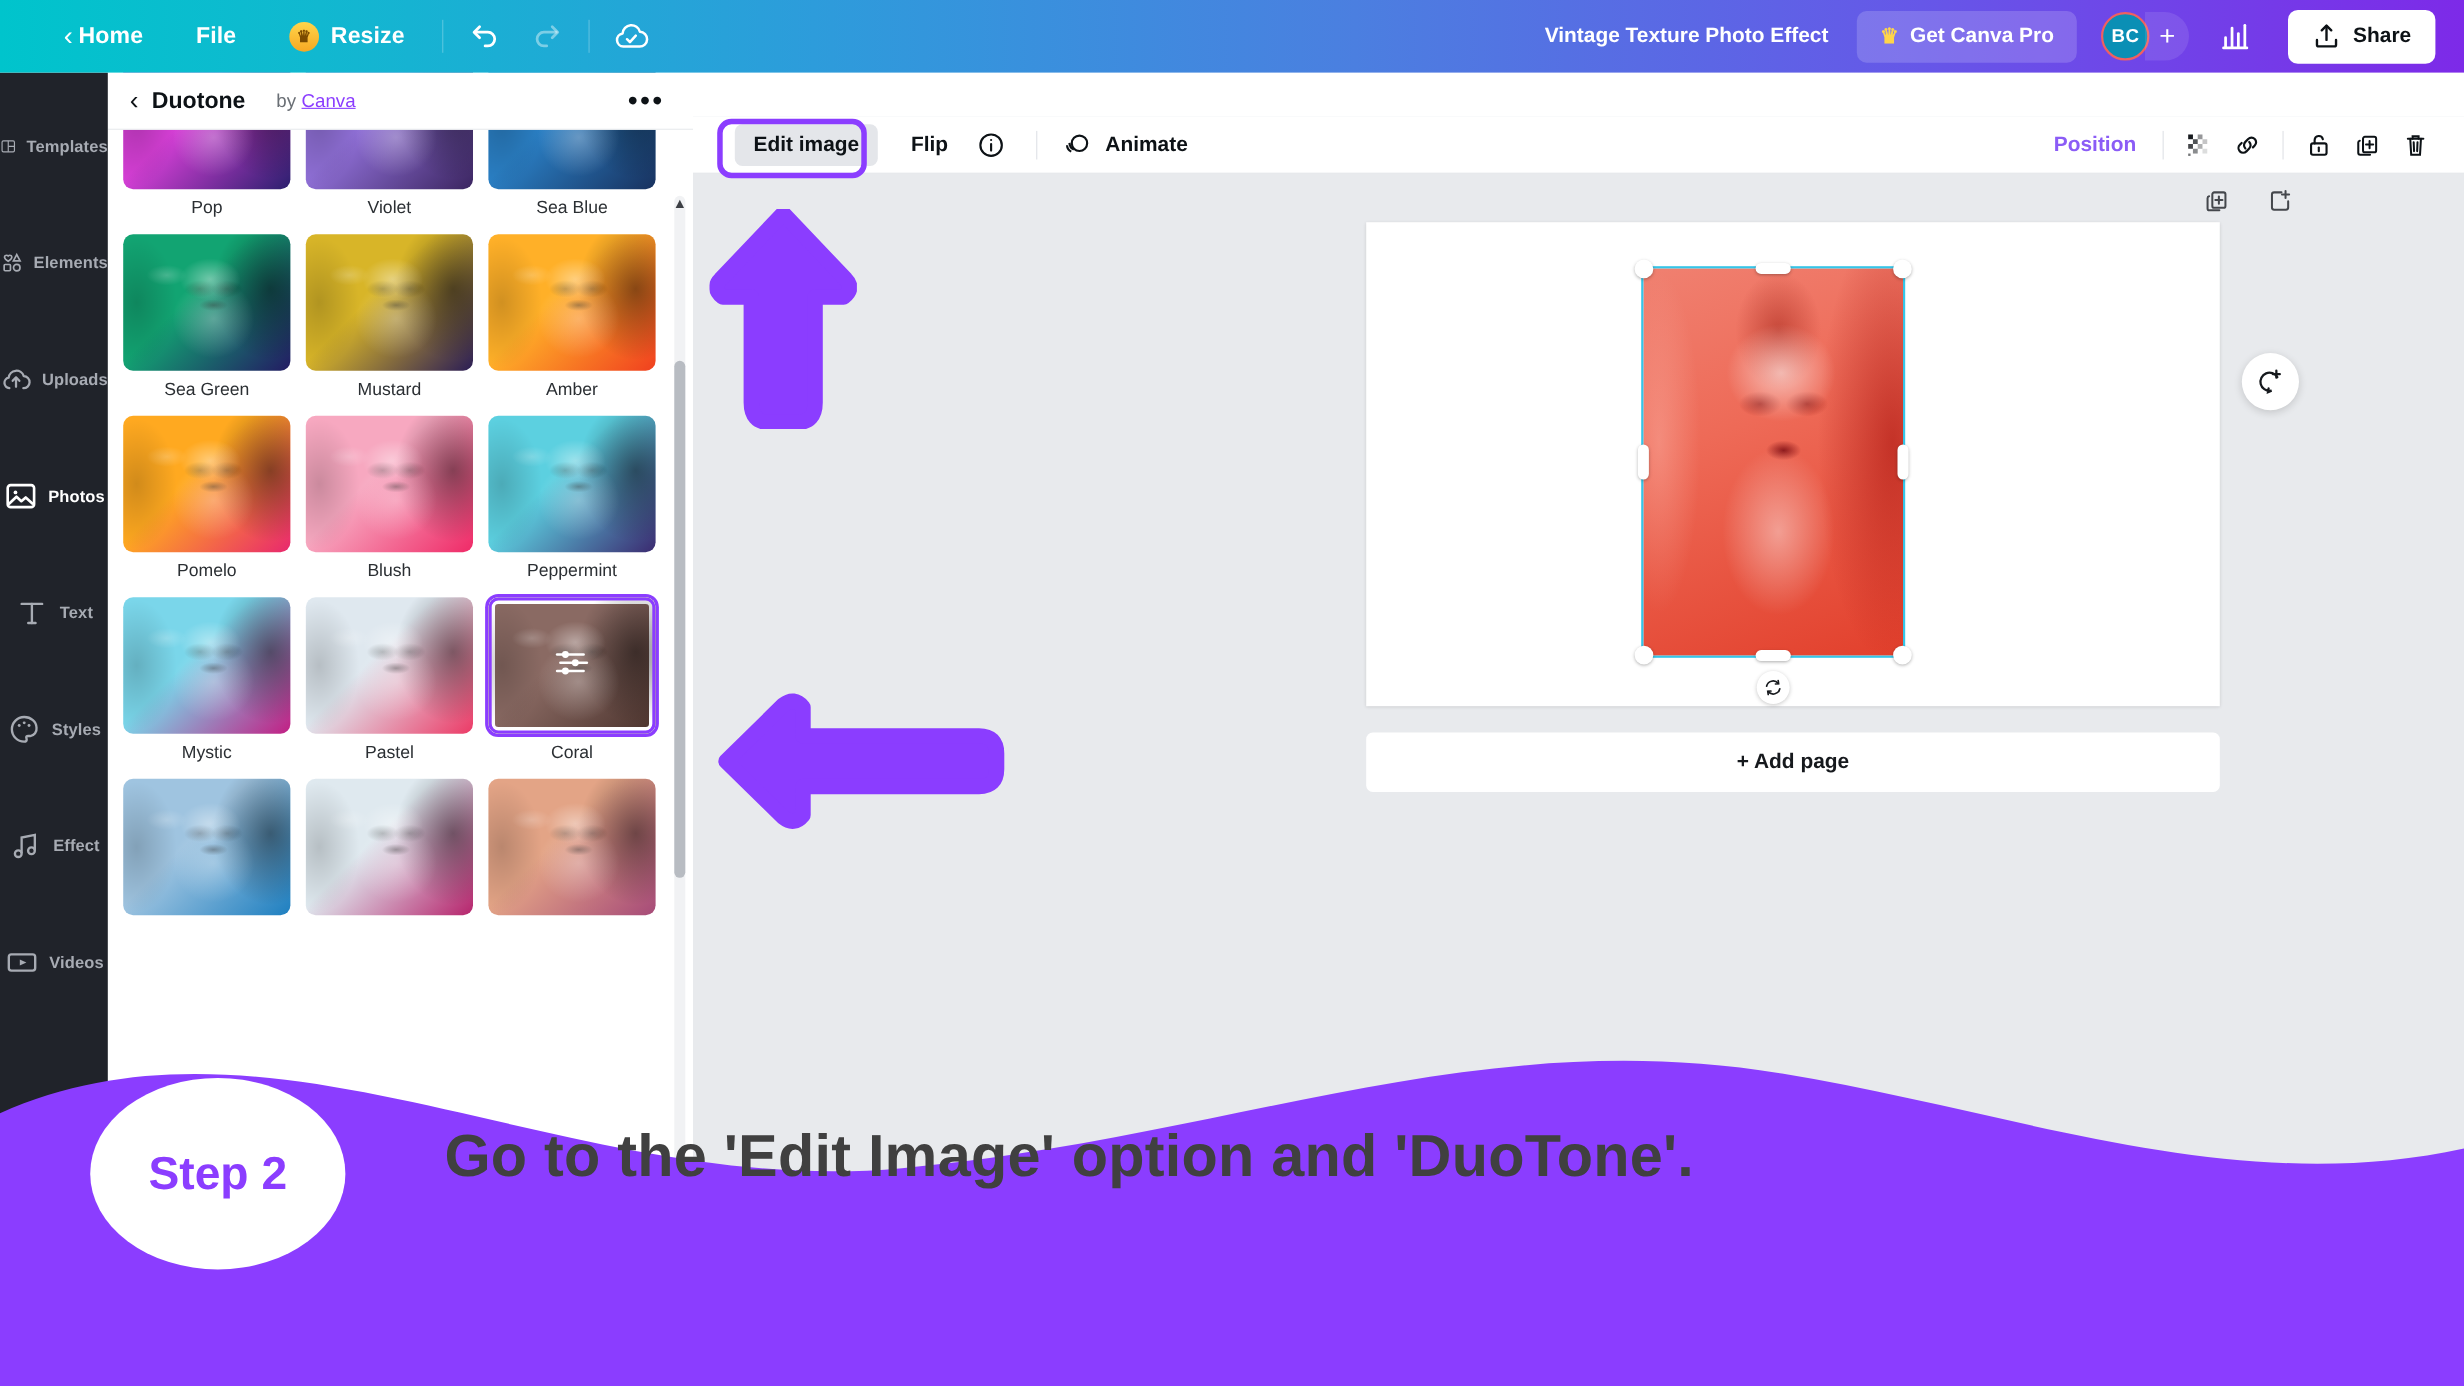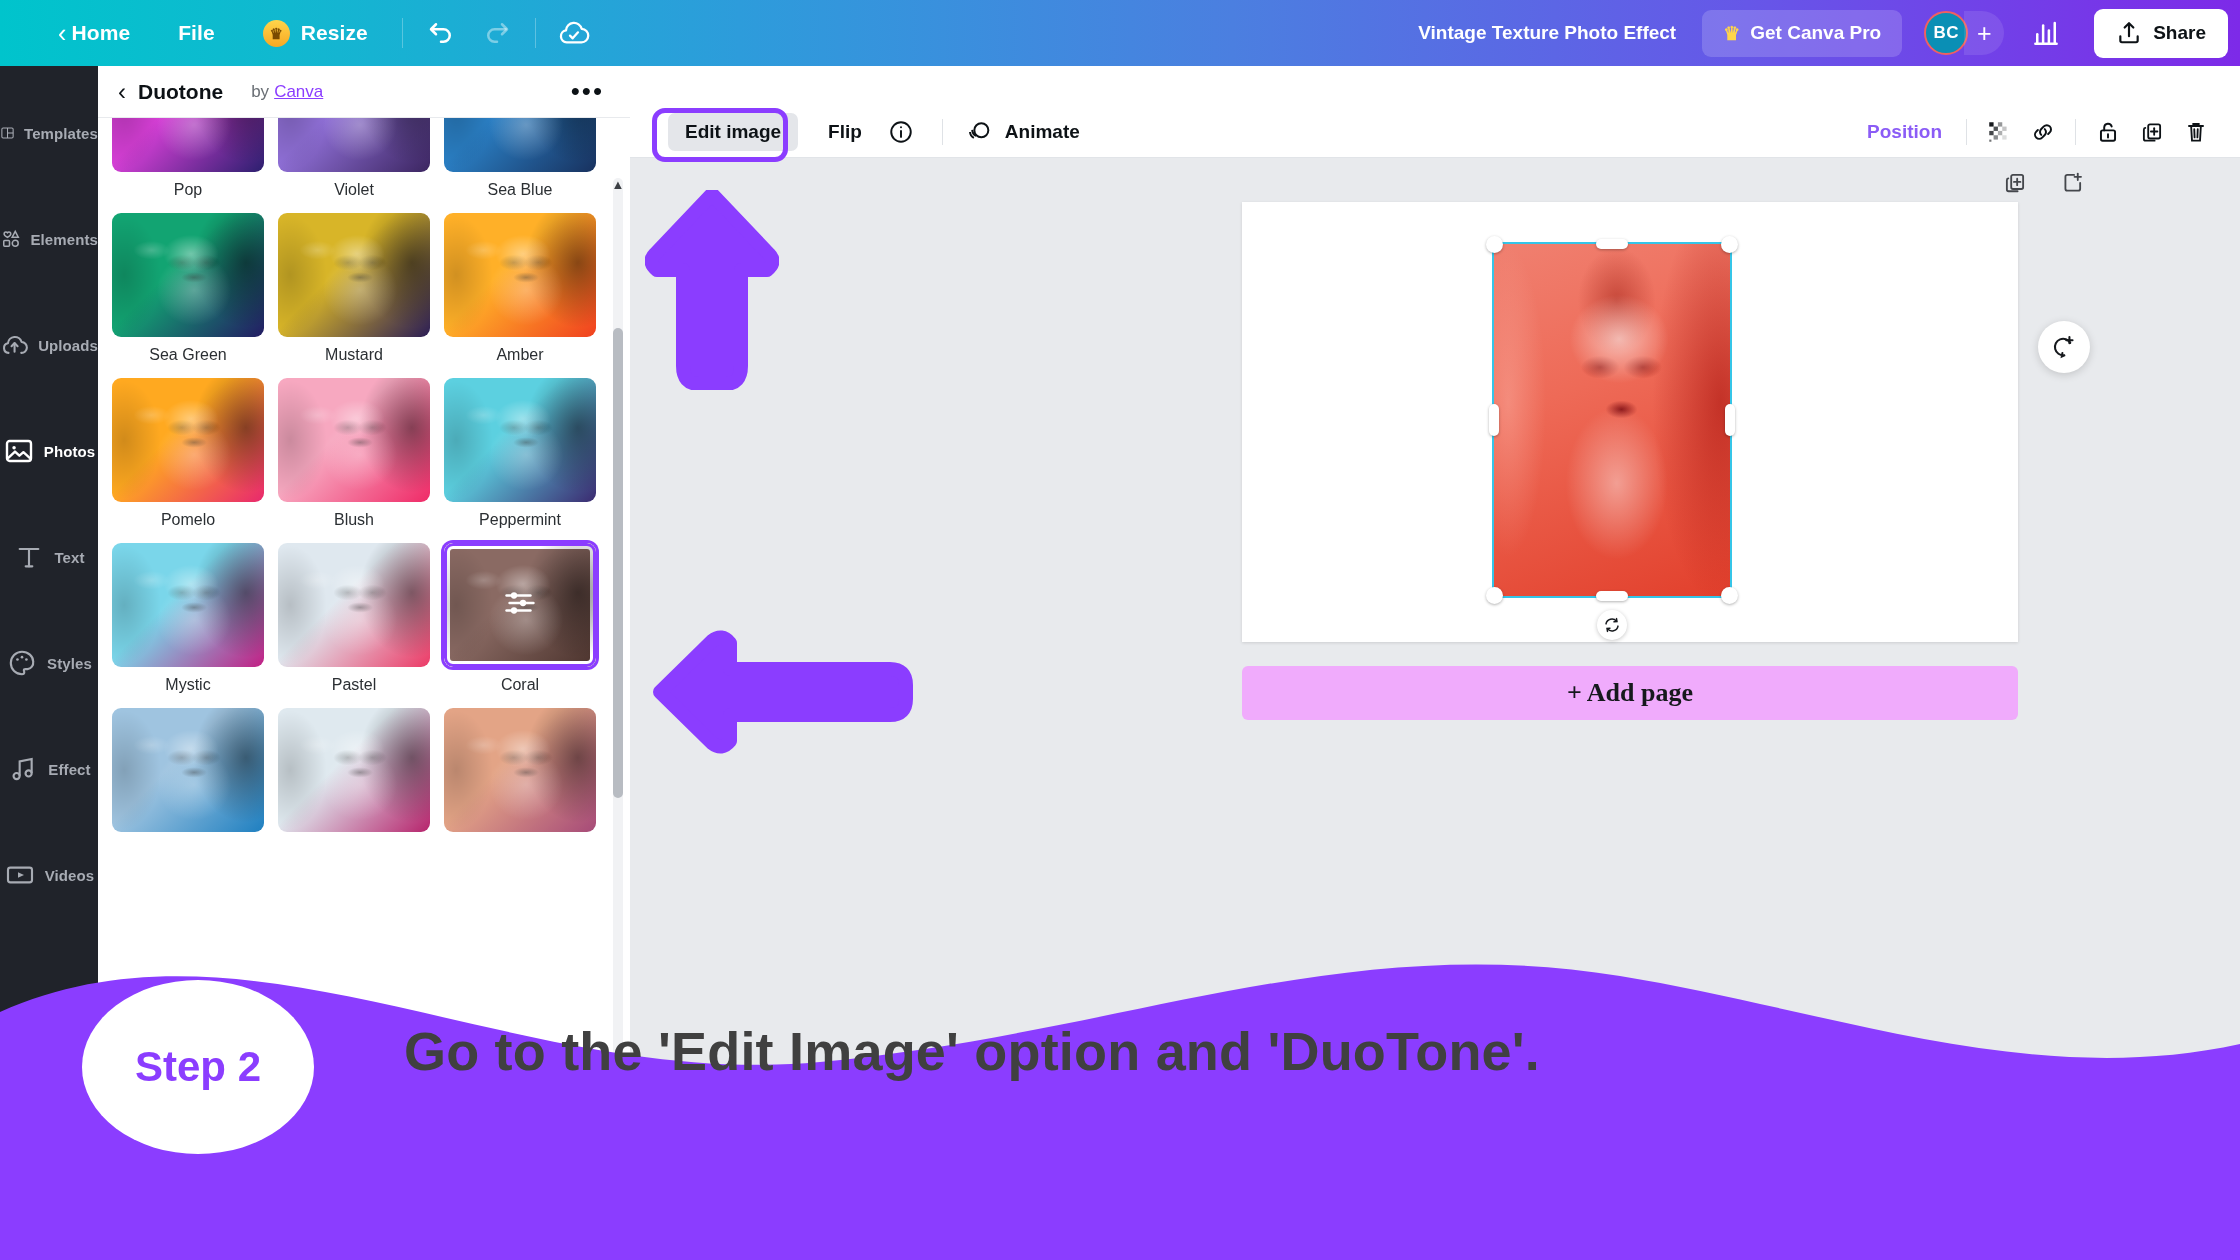--- a/index.html
+++ b/index.html
@@ -29,21 +29,21 @@
     background: linear-gradient(180deg,#ffd54a,#f7a823);
     display: flex; align-items: center; justify-content: center;
     font-size: 15px; line-height: 1; color: #7a4a00;
   }
   .tb-div { width: 1px; height: 30px; background: rgba(255,255,255,.28); margin: 0 10px; }
   .tb-icobtn {
     width: 56px; height: 56px; display: flex; align-items: center; justify-content: center;
     color: #fff;
   }
   .tb-icobtn.dim { color: rgba(255,255,255,.42); }
-  .tb-right { margin-left: auto; display: flex; align-items: center; padding-right: 12px; gap: 0; }
+  .tb-right { margin-left: auto; display: flex; align-items: center; padding-right: 26px; gap: 0; }
   .doc-title { color: #fff; font-size: 19px; font-weight: 700; margin-right: 26px; white-space: nowrap; }
   .pro-btn {
     background: rgba(255,255,255,.17); border-radius: 9px; height: 47px;
     display: flex; align-items: center; gap: 10px; padding: 0 21px;
     color: #fff; font-size: 19px; font-weight: 700; white-space: nowrap;
   }
   .avatar-wrap { display: flex; align-items: center; margin-left: 22px; position: relative; }
   .avatar {
     width: 44px; height: 44px; border-radius: 50%;
     background: #0a8fb5;
@@ -201,23 +201,23 @@
     display: flex; align-items: center; justify-content: center; color: #16191d;
   }
   .comment-fab {
     position: absolute; right: 150px; top: 215px;
     width: 52px; height: 52px; border-radius: 50%; background: #fff;
     box-shadow: 0 2px 8px rgba(0,0,0,.16);
     display: flex; align-items: center; justify-content: center; color: #16191d; z-index: 6;
   }
   .addpage {
     position: absolute; left: 612px; top: 560px; width: 776px; height: 54px;
-    background: #f0abfc; border-radius: 6px;
+    background: #ffffff; border-radius: 6px;
     display: flex; align-items: center; justify-content: center;
-    font-size: 26px; font-weight: 700; color: #16191d; font-family: Liberation Serif, serif;
+    font-size: 19px; font-weight: 700; color: #16191d;
   }
 
   
   .arrow-up { position: absolute; left: 645px; top: 190px; z-index: 45; }
   .arrow-left { position: absolute; left: 650px; top: 627px; z-index: 45; }
 
   
   .banner {
     position: absolute; left: 0; bottom: 0; width: 2240px; height: 320px; z-index: 60;
   }

